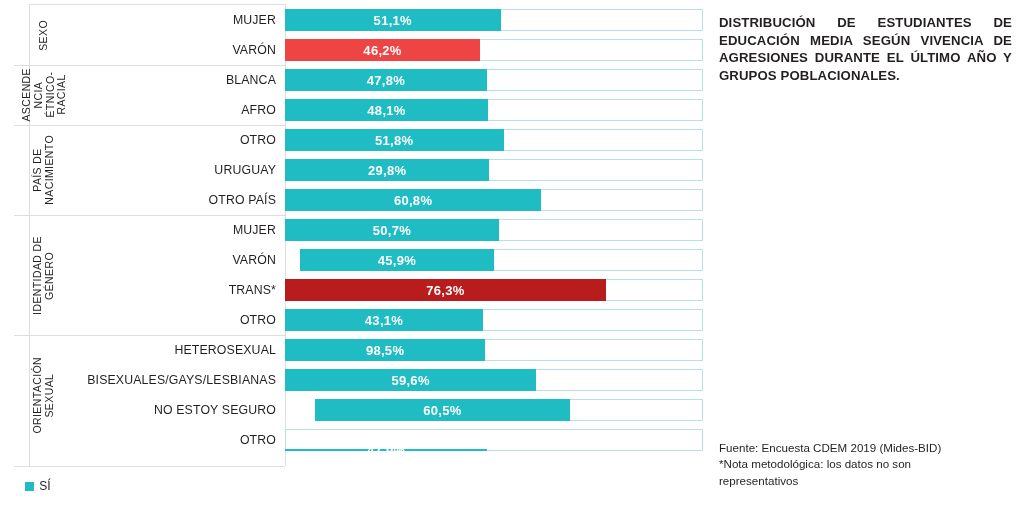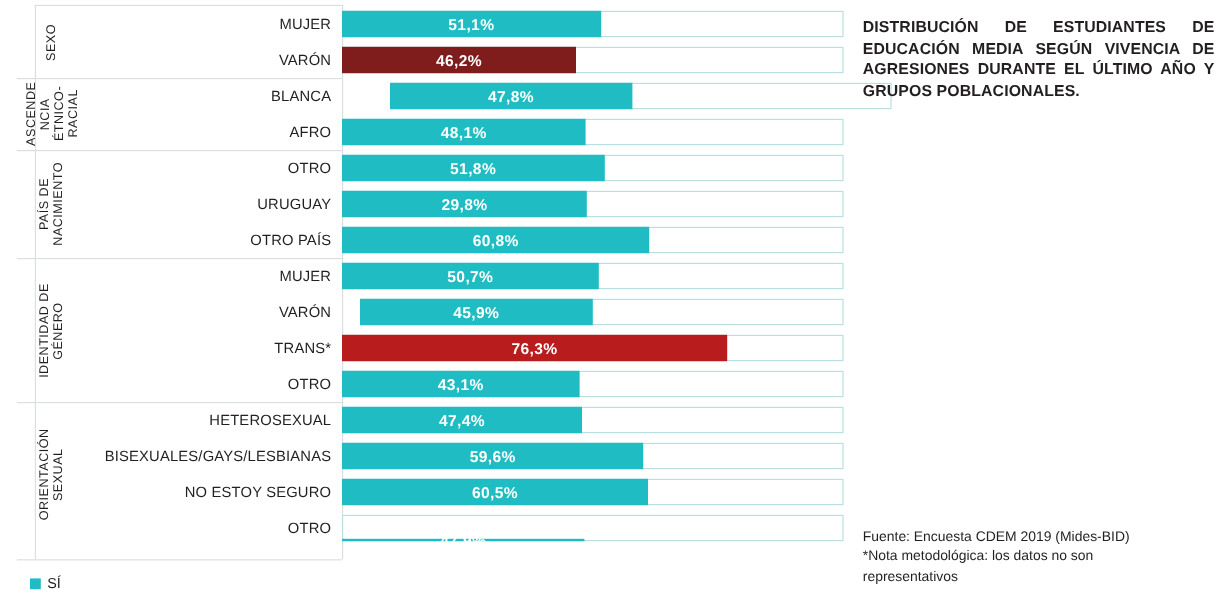--- a/index.html
+++ b/index.html
@@ -201,26 +201,26 @@
     <div id="bars-layer">
         <div class="bar-row" style="top: 5px; height: 30px;">
           <div class="bar-track">
             <div class="bar-fill" style="width: 215.598px; background: rgb(31, 189, 195);">
               <span class="bar-value">51,1%</span>
             </div>
           </div>
         </div>
         <div class="bar-row" style="top: 35px; height: 30px;">
           <div class="bar-track">
-            <div class="bar-fill" style="width: 195.116px; background: #7f1d1d;">
+            <div class="bar-fill" style="width: 195.116px; background: #ef4444;">
               <span class="bar-value">46,2%</span>
             </div>
           </div>
         </div>
-        <div class="bar-row" style="top: 65px; height: 30px; margin-left: 40px;">
+        <div class="bar-row" style="top: 65px; height: 30px;">
           <div class="bar-track">
             <div class="bar-fill" style="width: 201.804px; background: rgb(31, 189, 195);">
               <span class="bar-value">47,8%</span>
             </div>
           </div>
         </div>
         <div class="bar-row" style="top: 95px; height: 30px;">
           <div class="bar-track">
             <div class="bar-fill" style="width: 203.058px; background: rgb(31, 189, 195);">
               <span class="bar-value">48,1%</span>
@@ -272,32 +272,32 @@
         <div class="bar-row" style="top: 305px; height: 30px;">
           <div class="bar-track">
             <div class="bar-fill" style="width: 198.042px; background: rgb(31, 189, 195);">
               <span class="bar-value">43,1%</span>
             </div>
           </div>
         </div>
         <div class="bar-row" style="top: 335px; height: 30px;">
           <div class="bar-track">
             <div class="bar-fill" style="width: 200.132px; background: rgb(31, 189, 195);">
-              <span class="bar-value">47,4%</span>
+              <span class="bar-value">98,5%</span>
             </div>
           </div>
         </div>
         <div class="bar-row" style="top: 365px; height: 30px;">
           <div class="bar-track">
             <div class="bar-fill" style="width: 251.128px; background: rgb(31, 189, 195);">
               <span class="bar-value">59,6%</span>
             </div>
           </div>
         </div>
-        <div class="bar-row" style="top: 395px; height: 30px;">
+        <div class="bar-row" style="top: 395px; height: 30px; padding-left: 30px;">
           <div class="bar-track">
             <div class="bar-fill" style="width: 254.89px; background: rgb(31, 189, 195);">
               <span class="bar-value">60,5%</span>
             </div>
           </div>
         </div>
         <div class="bar-row" style="top: 425px; height: 30px;">
           <div class="bar-track">
             <div class="bar-fill" style="width: 202.222px; background: rgb(31, 189, 195); margin-top: 20px;">
               <span class="bar-value">47,9%</span>

